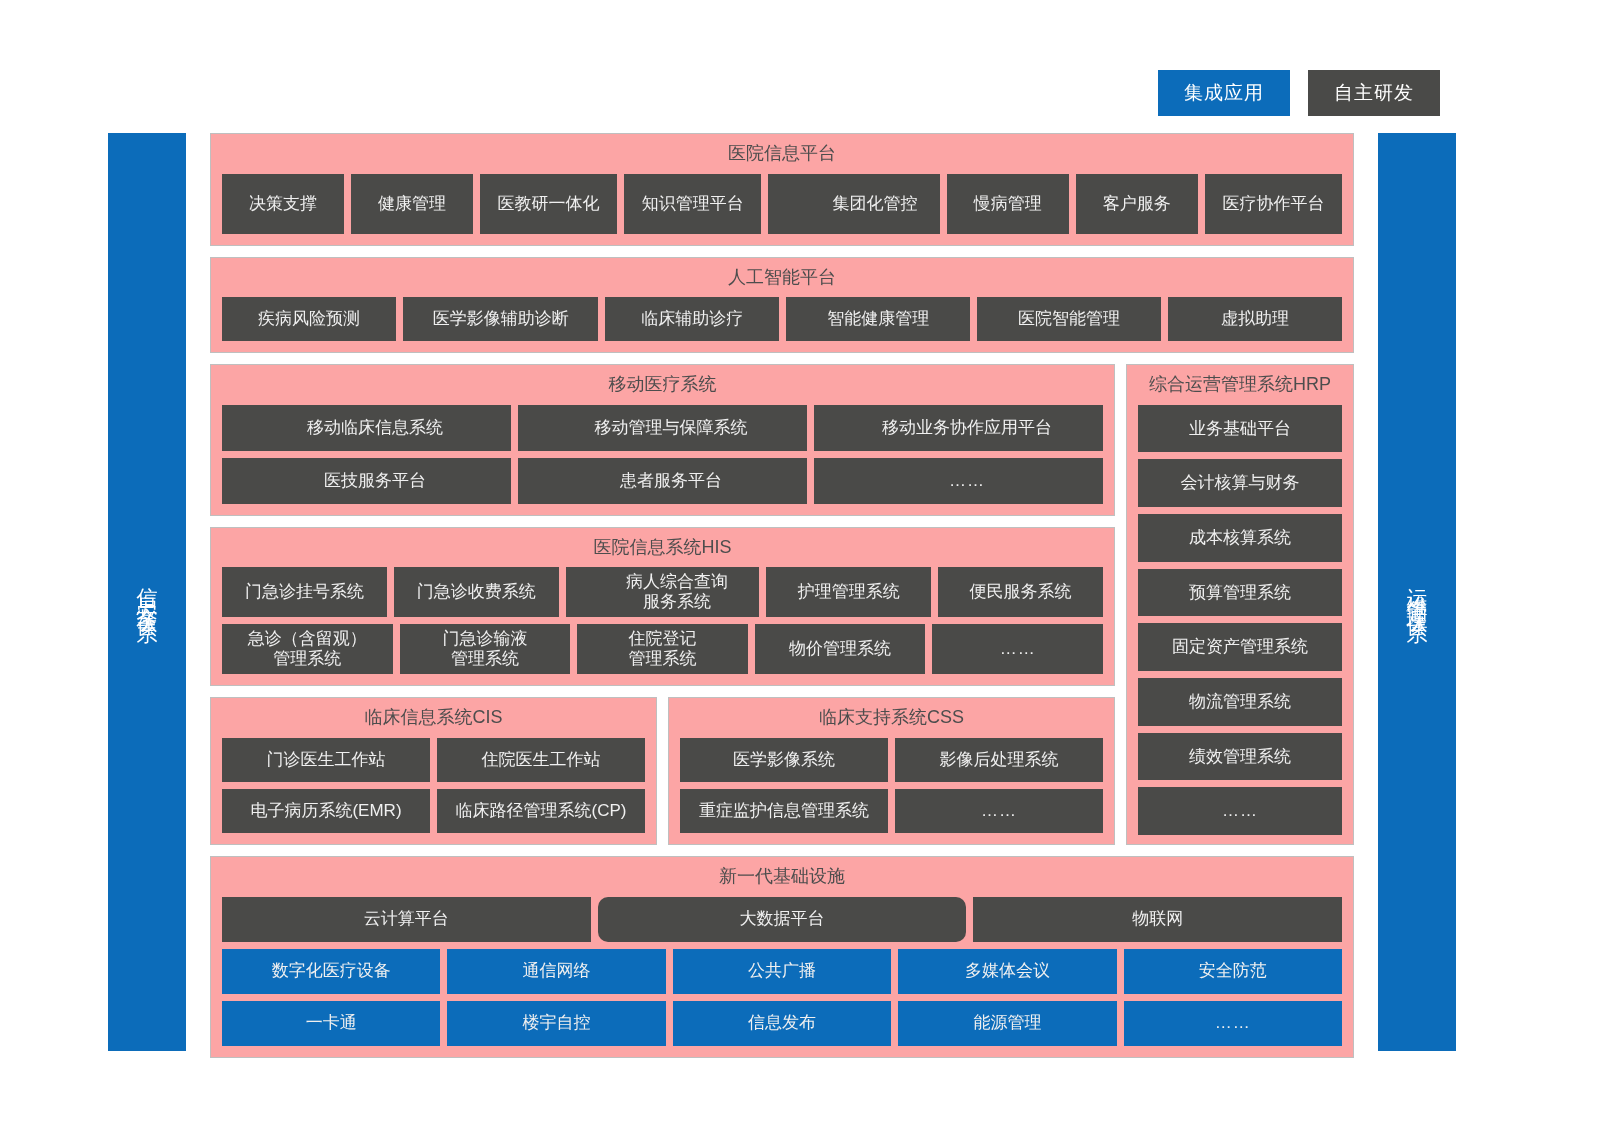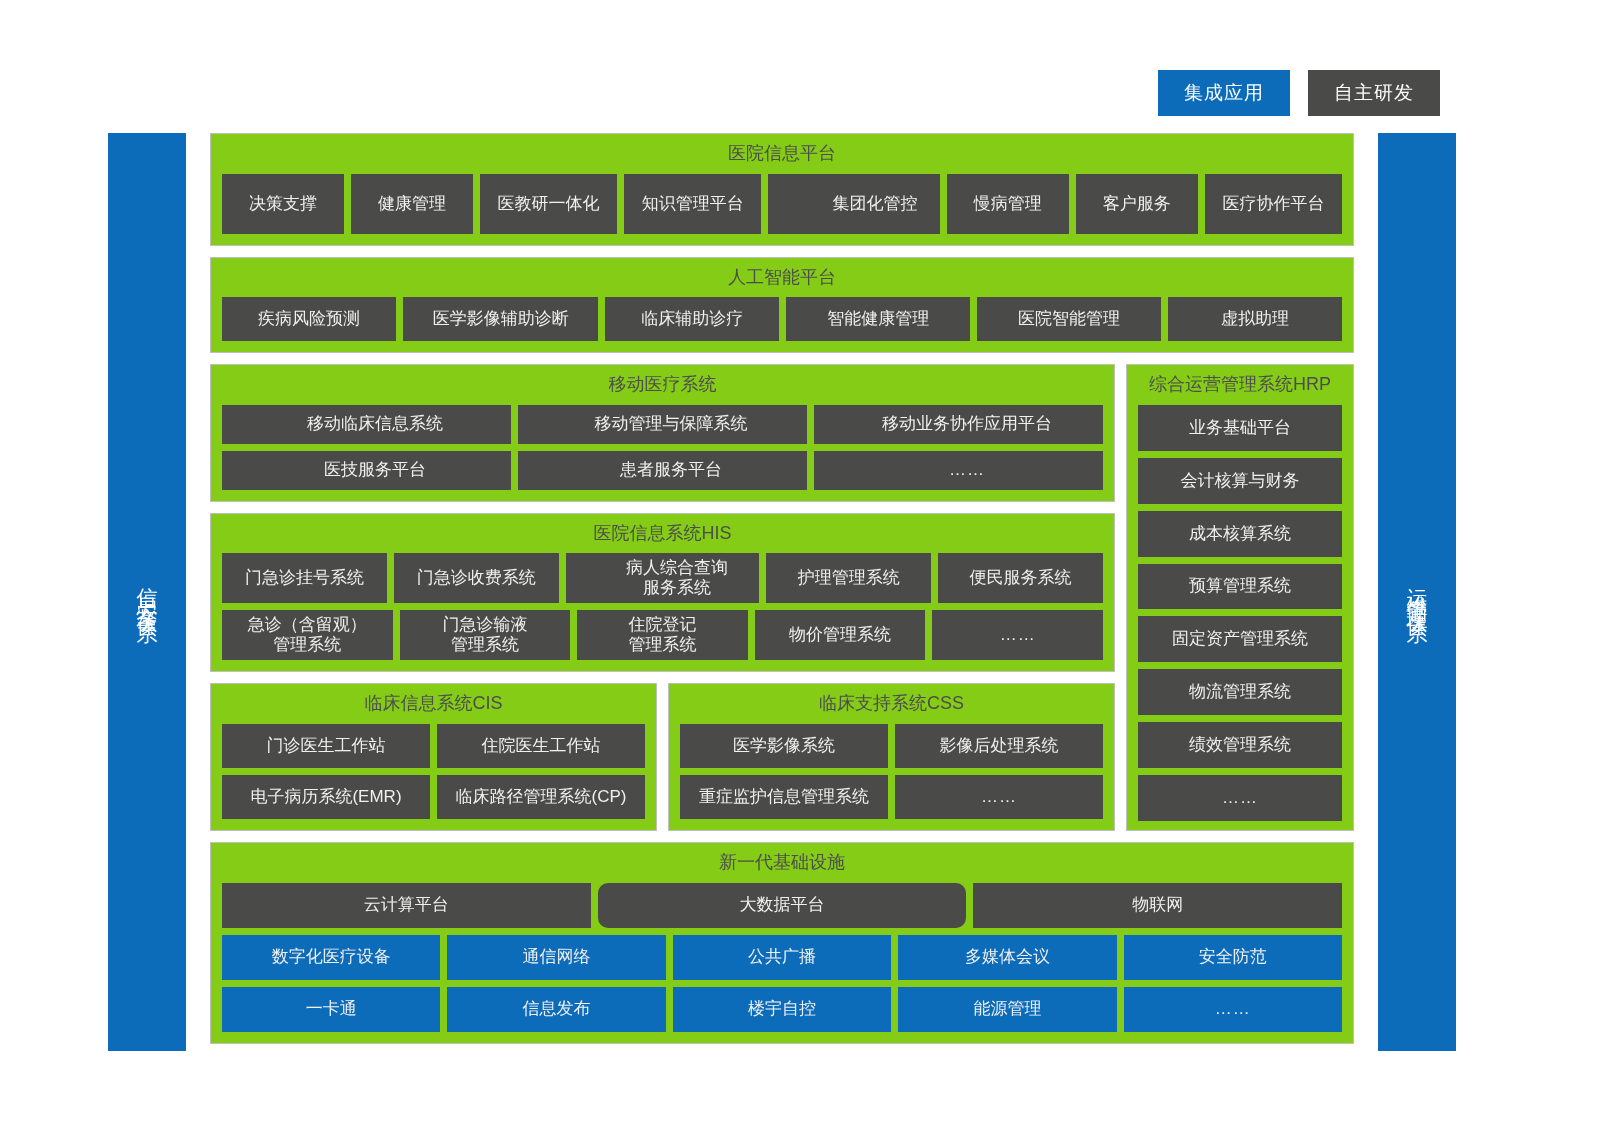--- a/index.html
+++ b/index.html
@@ -69,21 +69,21 @@
     flex: 1 1 auto;
     display: flex;
     flex-direction: column;
     margin: 0 24px;
     gap: 11px;
   }
 
   
   .panel {
     border: 1px solid #bfbfbf;
-    background: #84cc16;
+    background: #fca5a5;
     padding: 9px 11px 11px 11px;
     box-sizing: border-box;
   }
   .panel-title {
     text-align: center;
     font-size: 18px;
     color: #4d4d4d;
     margin-bottom: 9px;
     line-height: 1.2;
   }
@@ -125,21 +125,21 @@
     flex-direction: column;
     gap: 11px;
     min-width: 0;
   }
   .mid-right {
     flex: 0 0 228px;
     display: flex;
     flex-direction: column;
   }
 
-  #panel-mobile .chip { height: 39px; padding-left: 23px; }
+  #panel-mobile .chip { height: 46px; padding-left: 23px; }
   #panel-his .chip { height: 50px; }
 
   .cis-css {
     display: flex;
     gap: 11px;
   }
   .cis-css > .panel {
     flex: 1 1 50%;
     min-width: 0;
   }
@@ -313,22 +313,22 @@
           </div>
           <div class="row">
             <div class="chip blue" style="flex: 1 1 0px;"><span>数字化医疗设备</span></div>
             <div class="chip blue" style="flex: 1 1 0px;"><span>通信网络</span></div>
             <div class="chip blue" style="flex: 1 1 0px;"><span>公共广播</span></div>
             <div class="chip blue" style="flex: 1 1 0px;"><span>多媒体会议</span></div>
             <div class="chip blue" style="flex: 1 1 0px;"><span>安全防范</span></div>
           </div>
           <div class="row">
             <div class="chip blue" style="flex: 1 1 0px;"><span>一卡通</span></div>
+            <div class="chip blue" style="flex: 1 1 0px;"><span>楼宇自控</span></div>
             <div class="chip blue" style="flex: 1 1 0px;"><span>信息发布</span></div>
-            <div class="chip blue" style="flex: 1 1 0px;"><span>楼宇自控</span></div>
             <div class="chip blue" style="flex: 1 1 0px;"><span>能源管理</span></div>
             <div class="chip blue ellipsis" style="flex: 1 1 0px;"><span>……</span></div>
           </div>
         </div>
     </div>
 
   </div>
 
   <div class="sidebar">
     <span class="vtext">运维管理体系</span>

